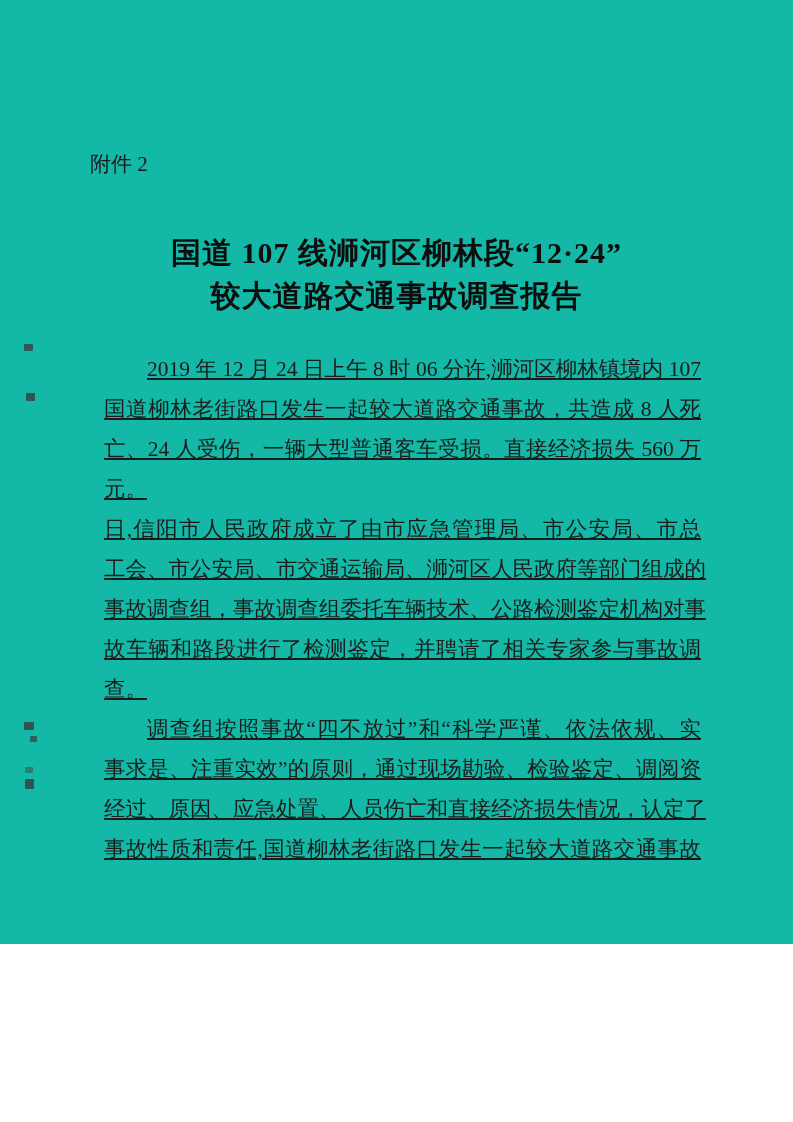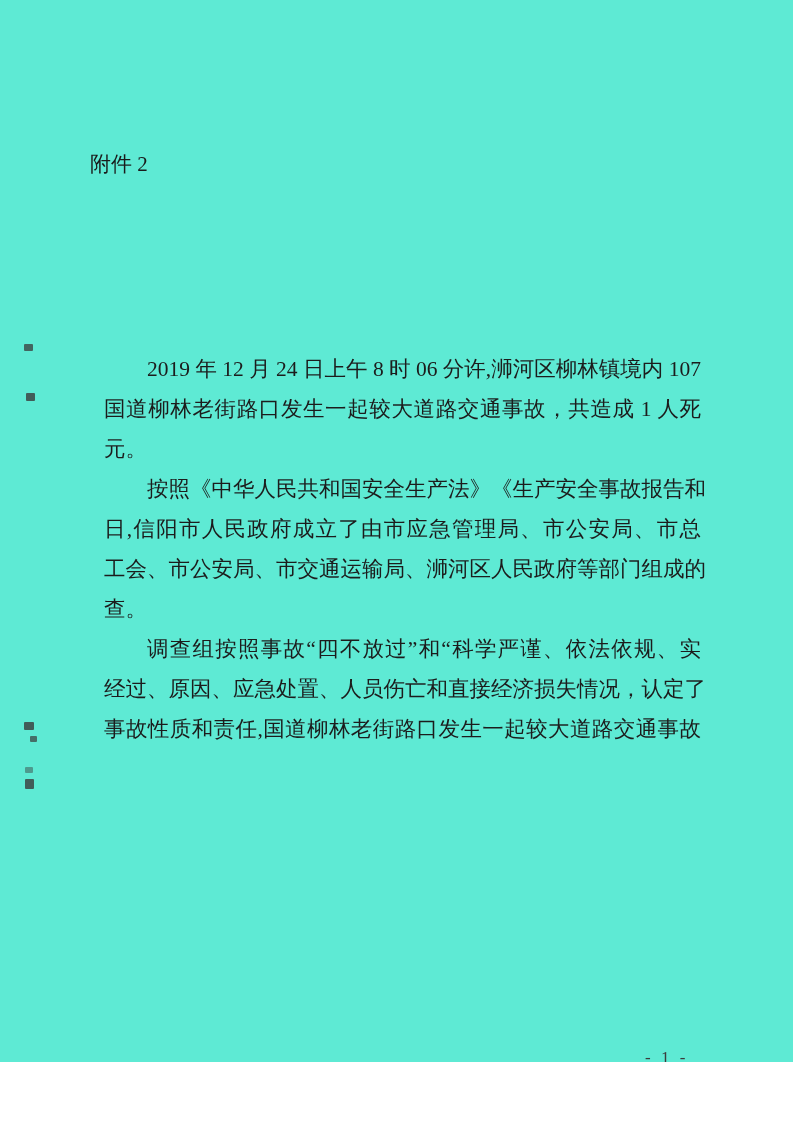--- a/index.html
+++ b/index.html
@@ -3,22 +3,22 @@
 <meta charset="utf-8">
 <style>
   html, body {
     margin: 0;
     padding: 0;
     background: #ffffff;
   }
   .page {
     position: relative;
     width: 793px;
-    height: 1062px;
-    background: #5eead4;
+    height: 944px;
+    background: #14b8a6;
     font-family: "Liberation Serif", "DejaVu Serif", serif;
     color: #141414;
     overflow: hidden;
   }
   .attachment {
     position: absolute;
     left: 90px;
     top: 150px;
     font-size: 21px;
     line-height: 28px;
@@ -37,20 +37,21 @@
     letter-spacing: 1px;
     color: #0d0d0d;
   }
   .doc-body {
     position: absolute;
     left: 104px;
     top: 349px;
     width: 597px;
     font-size: 21.5px;
     color: #1c1c1c;
+    text-decoration: underline;
   }
   .line {
     height: 40px;
     line-height: 40px;
     text-align: justify;
     text-align-last: justify;
     box-sizing: border-box;
     white-space: nowrap;
   }
   .line.indent {
@@ -79,33 +80,40 @@
   .a5 { left: 25px; top: 767px; width: 8px;  height: 6px;  opacity: .45; }
   .a6 { left: 25px; top: 779px; width: 9px;  height: 10px; opacity: .8;  }
 </style>
 </head>
 <body>
 
 <div class="page">
 
   <div class="attachment">附件 2</div>
 
+  <h1 class="title">
+    <div>国道 107 线浉河区柳林段“12·24”</div>
+    <div>较大道路交通事故调查报告</div>
+  </h1>
 
   <div class="doc-body">
 
     <div class="line indent">2019 年 12 月 24 日上午 8 时 06 分许,浉河区柳林镇境内 107</div>
-    <div class="line">国道柳林老街路口发生一起较大道路交通事故，共造成 1 人死</div>
+    <div class="line">国道柳林老街路口发生一起较大道路交通事故，共造成 8 人死</div>
+    <div class="line">亡、24 人受伤，一辆大型普通客车受损。直接经济损失 560 万</div>
     <div class="line para-end">元。</div>
 
-    <div class="line indent">按照《中华人民共和国安全生产法》《生产安全事故报告和</div>
     <div class="line">日,信阳市人民政府成立了由市应急管理局、市公安局、市总</div>
     <div class="line">工会、市公安局、市交通运输局、浉河区人民政府等部门组成的</div>
+    <div class="line">事故调查组，事故调查组委托车辆技术、公路检测鉴定机构对事</div>
+    <div class="line">故车辆和路段进行了检测鉴定，并聘请了相关专家参与事故调</div>
     <div class="line para-end">查。</div>
 
     <div class="line indent">调查组按照事故“四不放过”和“科学严谨、依法依规、实</div>
+    <div class="line">事求是、注重实效”的原则，通过现场勘验、检验鉴定、调阅资</div>
     <div class="line">经过、原因、应急处置、人员伤亡和直接经济损失情况，认定了</div>
     <div class="line">事故性质和责任,国道柳林老街路口发生一起较大道路交通事故</div>
   </div>
 
   <div class="pagenum">- 1 -</div>
 
   <div class="artifact a1"></div>
   <div class="artifact a2"></div>
   <div class="artifact a3"></div>
   <div class="artifact a4"></div>

